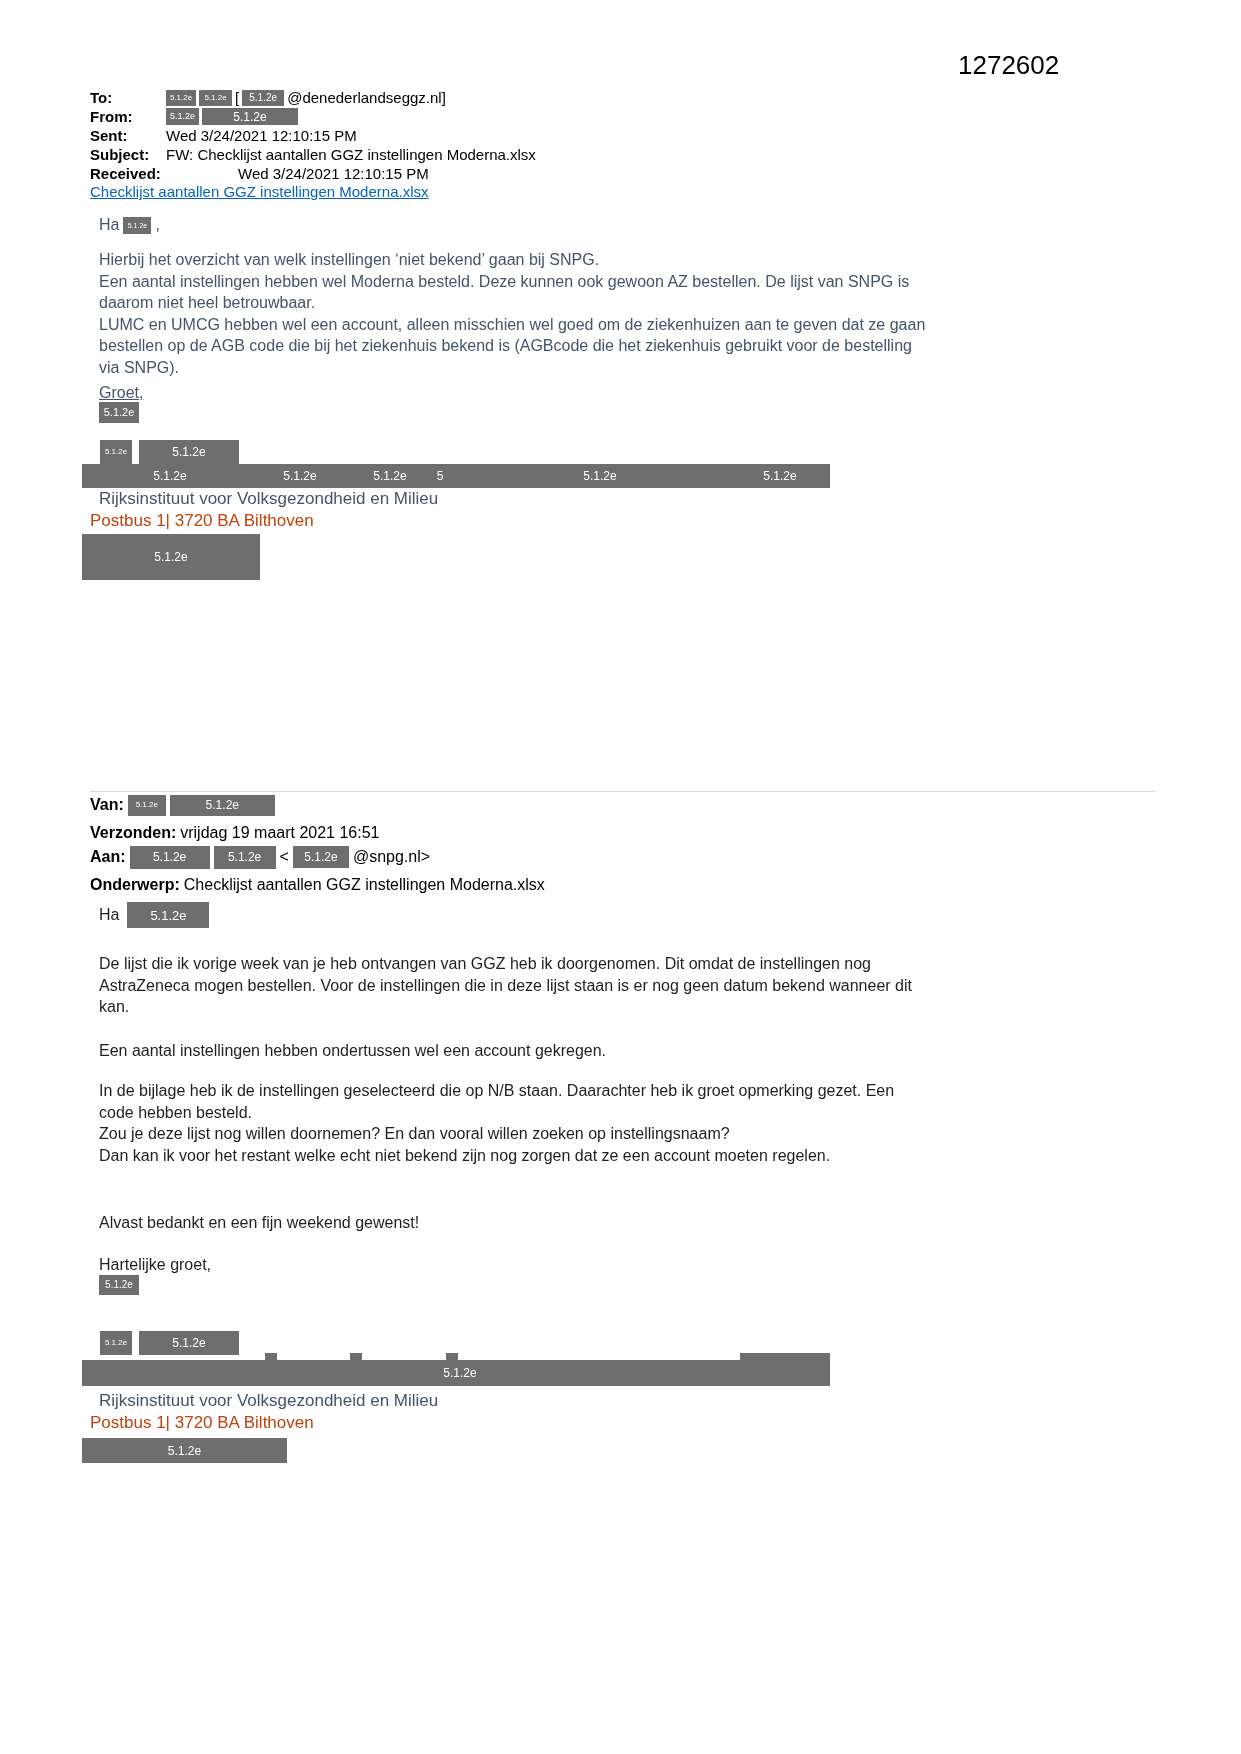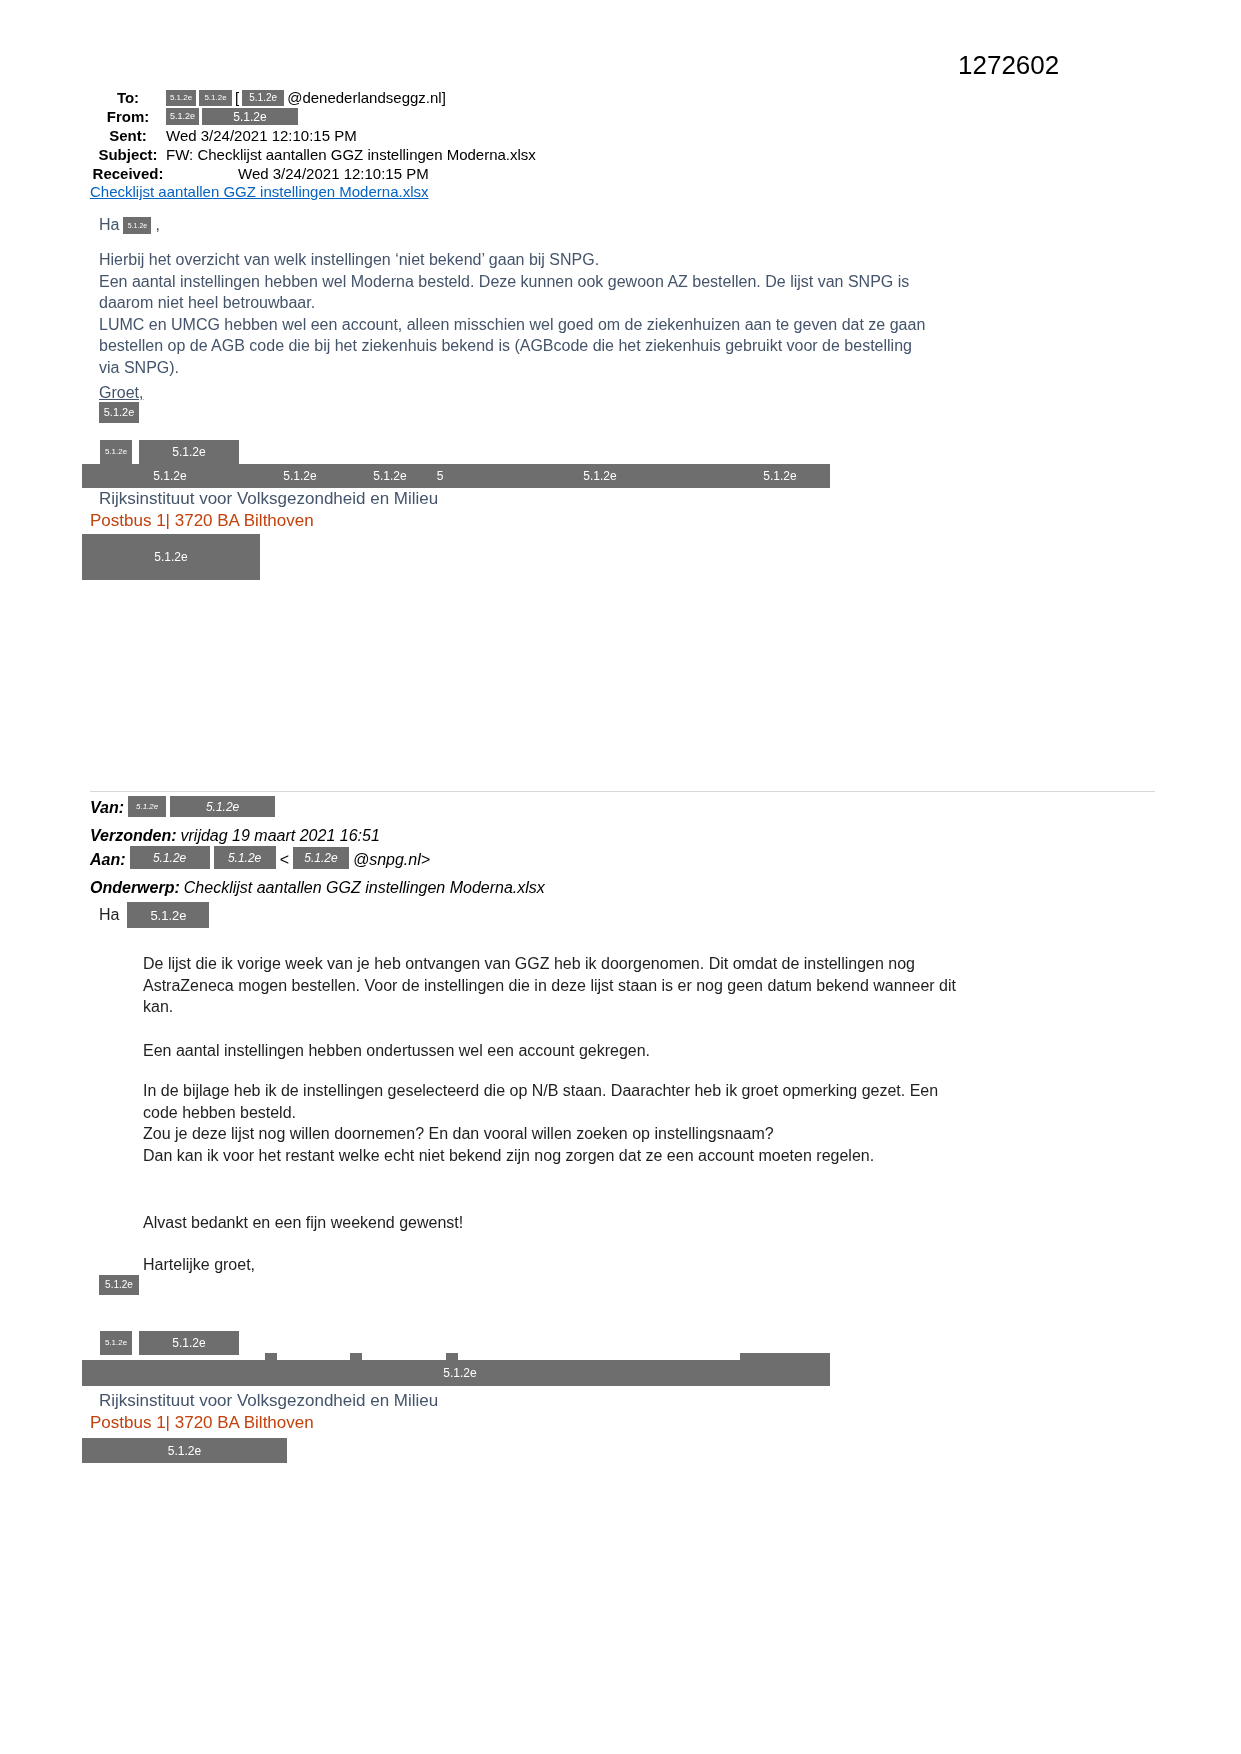--- a/index.html
+++ b/index.html
@@ -3,21 +3,21 @@
 <meta charset="utf-8">
 <style>
   html,body { margin:0; padding:0; background:#fff; }
   .page {
     position:relative; width:1241px; height:1754px; background:#ffffff;
     font-family:"Liberation Sans", sans-serif; color:#000; overflow:hidden;
   }
   .doc-number { position:absolute; left:958px; top:50px; font-size:26px; color:#000; }
 
   
-  .hdr1 { position:absolute; left:90px; top:88px; font-size:15px; color:#000;text-align:center; }
+  .hdr1 { position:absolute; left:90px; top:88px; font-size:15px; color:#000; }
   .hrow { display:flex; align-items:center; height:19px; }
   .hlbl { font-weight:bold; width:76px; flex:0 0 76px; }
   .hval { display:inline-flex; align-items:center; gap:3px; }
   .indent { margin-left:72px; }
 
   .bx {
     background:#6e6e6e; color:#fff; display:inline-flex;
     align-items:center; justify-content:center; line-height:1;
   }
   .bx-to1 { width:30px; height:16px; font-size:8px; }
@@ -64,35 +64,35 @@
   .addr { position:absolute; left:90px; font-size:17px; color:#c2410c; }
   .org1 { top:489px; } .addr1 { top:511px; }
   .org2 { top:1391px; } .addr2 { top:1413px; }
   .botbox1 { position:absolute; left:82px; top:534px; width:178px; height:46px; font-size:12px; }
   .botbox2 { position:absolute; left:82px; top:1438px; width:205px; height:25px; font-size:12px; }
 
   .divider { position:absolute; left:90px; top:791px; width:1065px; height:1px; background:#d8d8d8; }
 
   
   .hrow2 { position:absolute; left:90px; font-size:16px; color:#000;
-           display:flex; align-items:flex-end; gap:4px; height:24px;font-style:italic; }
+           display:flex; align-items:center; gap:4px; height:24px; }
   .h2-van { top:793px; } .h2-verz { top:821px; } .h2-aan { top:845px; } .h2-ond { top:873px; }
   .hlbl2 { font-weight:bold; }
   .bx-v1 { width:38px; height:21px; font-size:8px; }
   .bx-v2 { width:105px; height:21px; font-size:12px; }
   .bx-a1 { width:80px; height:23px; font-size:12px; }
   .bx-a2 { width:62px; height:23px; font-size:12px; }
   .bx-a3 { width:56px; height:22px; font-size:12px; }
 
   .greet2 { position:absolute; left:99px; top:902px; font-size:16px; color:#1f1f1f;
             display:flex; align-items:center; gap:8px; }
   .bx-g2 { width:82px; height:26px; font-size:13px; }
 
   .p2 { position:absolute; left:99px; width:950px; font-size:16px;
-        line-height:21.5px; color:#1f1f1f;margin-left:44px; }
+        line-height:21.5px; color:#1f1f1f; }
   .p2-1 { top:953px; } .p2-2 { top:1040px; } .p2-3 { top:1080px; }
   .p2-4 { top:1212px; } .p2-5 { top:1254px; }
   .bx-cl2 { position:absolute; left:99px; top:1275px; width:40px; height:20px; font-size:10px; }
 </style>
 </head>
 <body>
 
 <div class="page">
 
   <div class="doc-number">1272602</div>

